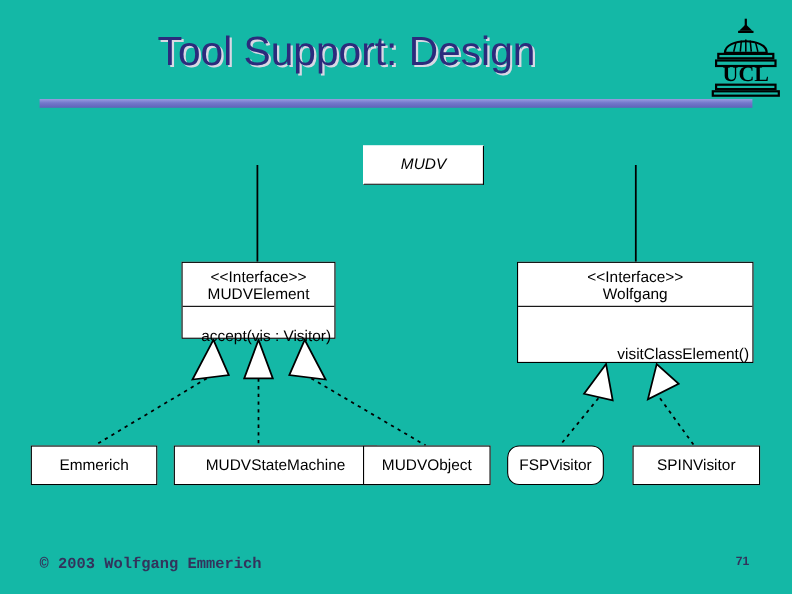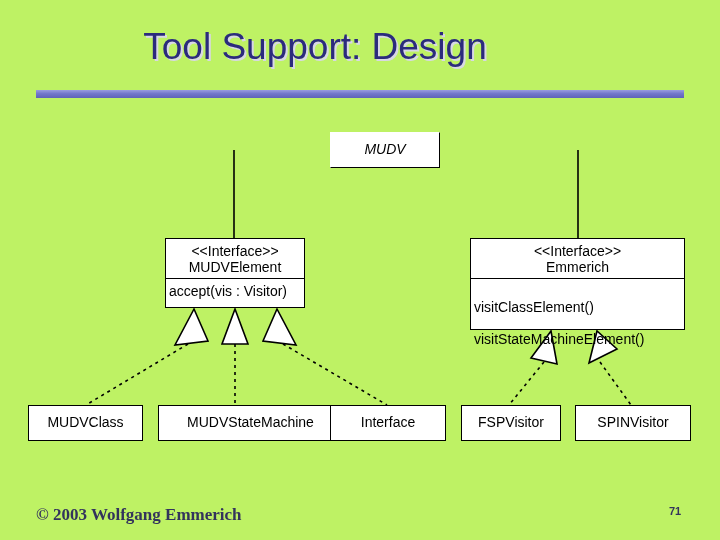--- a/index.html
+++ b/index.html
@@ -7,21 +7,21 @@
     padding: 0;
     background: #ffffff;
   }
   body {
     font-family: "Liberation Sans", sans-serif;
   }
   #slide {
     position: relative;
     width: 720px;
     height: 540px;
-    background: #bef264;
+    background: #14b8a6;
     overflow: hidden;
   }
 
   
   #slide-title {
     position: absolute;
     left: 0px;
     top: 26px;
     width: 630px;
     text-align: center;
@@ -76,43 +76,43 @@
     pointer-events: auto;
   }
   .uml-box .cls-name {
     text-align: center;
     line-height: 16px;
     padding: 4px 4px 3px 4px;
     white-space: pre-line;
   }
   .uml-box .cls-ops {
     border-top: 1.5px solid #000000;
-    text-align: left;
+    text-align: right;
     line-height: 16px;
-    padding: 4px 3px 3px 3px;
+    padding: 18px 3px 3px 3px;
     white-space: pre-line;
   }
   .uml-box.simple .cls-name {
     padding-top: 8px;
     padding-bottom: 8px;
   }
 
   
   #box-mudv {
     border-top-color: transparent;
     border-left-color: transparent;
   }
 
   
   #footer-copyright {
     position: absolute;
     left: 36px;
     top: 505px;
-    font-family: Liberation Serif, serif;
-    font-size: 17px;
+    font-family: Liberation Mono, monospace;
+    font-size: 14px;
     font-weight: bold;
     color: #33335c;
     white-space: nowrap;
   }
   #footer-pagenum {
     position: absolute;
     left: 660px;
     top: 505px;
     width: 30px;
     text-align: center;
@@ -124,20 +124,45 @@
 </style>
 </head>
 <body>
 
 <div id="slide">
 
   <div id="slide-title">Tool Support: Design</div>
 
   <div id="divider-bar"></div>
 
+  <div id="ucl-logo">
+    <svg width="66" height="74" viewBox="0 0 66 74" xmlns="http://www.w3.org/2000/svg">
+
+      <rect x="32" y="1" width="2" height="7" fill="#000"></rect>
+      <path d="M27 12 L33 6 L39 12 Z" fill="#000"></path>
+      <rect x="26" y="12" width="14" height="2" fill="#000"></rect>
+
+      <path d="M14 32 C14 18, 52 18, 52 32 Z" fill="none" stroke="#000" stroke-width="2"></path>
+
+      <line x1="22" y1="31" x2="24" y2="23" stroke="#000" stroke-width="1.4"></line>
+      <line x1="28" y1="31" x2="29" y2="21" stroke="#000" stroke-width="1.4"></line>
+      <line x1="33" y1="31" x2="33" y2="20" stroke="#000" stroke-width="1.4"></line>
+      <line x1="38" y1="31" x2="37" y2="21" stroke="#000" stroke-width="1.4"></line>
+      <line x1="44" y1="31" x2="42" y2="23" stroke="#000" stroke-width="1.4"></line>
+
+      <rect x="8" y="33" width="50" height="4" fill="none" stroke="#000" stroke-width="2"></rect>
+
+      <rect x="6" y="39" width="54" height="5" fill="none" stroke="#000" stroke-width="2"></rect>
+
+      <text x="33" y="58" text-anchor="middle" font-family="'Liberation Serif', serif" font-size="20" font-weight="bold" fill="#000">UCL</text>
+
+      <rect x="6" y="61" width="54" height="4" fill="none" stroke="#000" stroke-width="2"></rect>
+      <rect x="3" y="67" width="60" height="4" fill="none" stroke="#000" stroke-width="2"></rect>
+    </svg>
+  </div>
 
   <svg id="diagram" viewBox="0 0 720 540" xmlns="http://www.w3.org/2000/svg">
 
     <line class="hit" x1="234" y1="150" x2="234" y2="238" stroke="#000" stroke-width="1.6"></line>
     <line class="hit" x1="578" y1="150" x2="578" y2="238" stroke="#000" stroke-width="1.6"></line>
 
     <g>
       <path d="M194 309 L175 345 L208 341 Z" fill="#fff" stroke="#000" stroke-width="1.6"></path>
       <line x1="188" y1="344" x2="86" y2="405" stroke="#000" stroke-width="1.6" stroke-dasharray="3,4"></line>
     </g>
@@ -166,40 +191,39 @@
   <div class="uml-box simple" id="box-mudv" style="left:330px; top:132px; width:110px; height:36px;font-style:italic;">
     <div class="cls-name">MUDV</div>
   </div>
 
   <div class="uml-box" id="box-mudvelement" style="left:165px; top:238px; width:140px; height:70px;">
     <div class="cls-name"><span>&lt;&lt;Interface&gt;&gt;</span><br><span>MUDVElement</span></div>
     <div class="cls-ops">accept(vis : Visitor)</div>
   </div>
 
   <div class="uml-box" id="box-visitor" style="left:470px; top:238px; width:215px; height:92px;">
-    <div class="cls-name"><span>&lt;&lt;Interface&gt;&gt;</span><br><span>Emmerich</span></div>
+    <div class="cls-name"><span>&lt;&lt;Interface&gt;&gt;</span><br><span>Wolfgang</span></div>
     <div class="cls-ops">
       <div>visitClassElement()</div>
-      <div>visitStateMachineElement()</div>
     </div>
   </div>
 
   <div class="uml-box simple" id="box-mudvclass" style="left:28px; top:405px; width:115px; height:36px;">
-    <div class="cls-name">MUDVClass</div>
+    <div class="cls-name">Emmerich</div>
   </div>
 
   <div class="uml-box simple" id="box-mudvstatemachine" style="left:158px; top:405px; width:185px; height:36px;">
     <div class="cls-name">MUDVStateMachine</div>
   </div>
 
   <div class="uml-box simple" id="box-mudvobject" style="left:330px; top:405px; width:116px; height:36px;">
-    <div class="cls-name">Interface</div>
-  </div>
-
-  <div class="uml-box simple" id="box-fspvisitor" style="left:461px; top:405px; width:100px; height:36px;">
+    <div class="cls-name">MUDVObject</div>
+  </div>
+
+  <div class="uml-box simple" id="box-fspvisitor" style="left:461px; top:405px; width:88px; height:36px;border-radius:11px;">
     <div class="cls-name">FSPVisitor</div>
   </div>
 
   <div class="uml-box simple" id="box-spinvisitor" style="left:575px; top:405px; width:116px; height:36px;">
     <div class="cls-name">SPINVisitor</div>
   </div>
 
   <div id="footer-copyright">© 2003 Wolfgang Emmerich</div>
   <div id="footer-pagenum">71</div>
 

